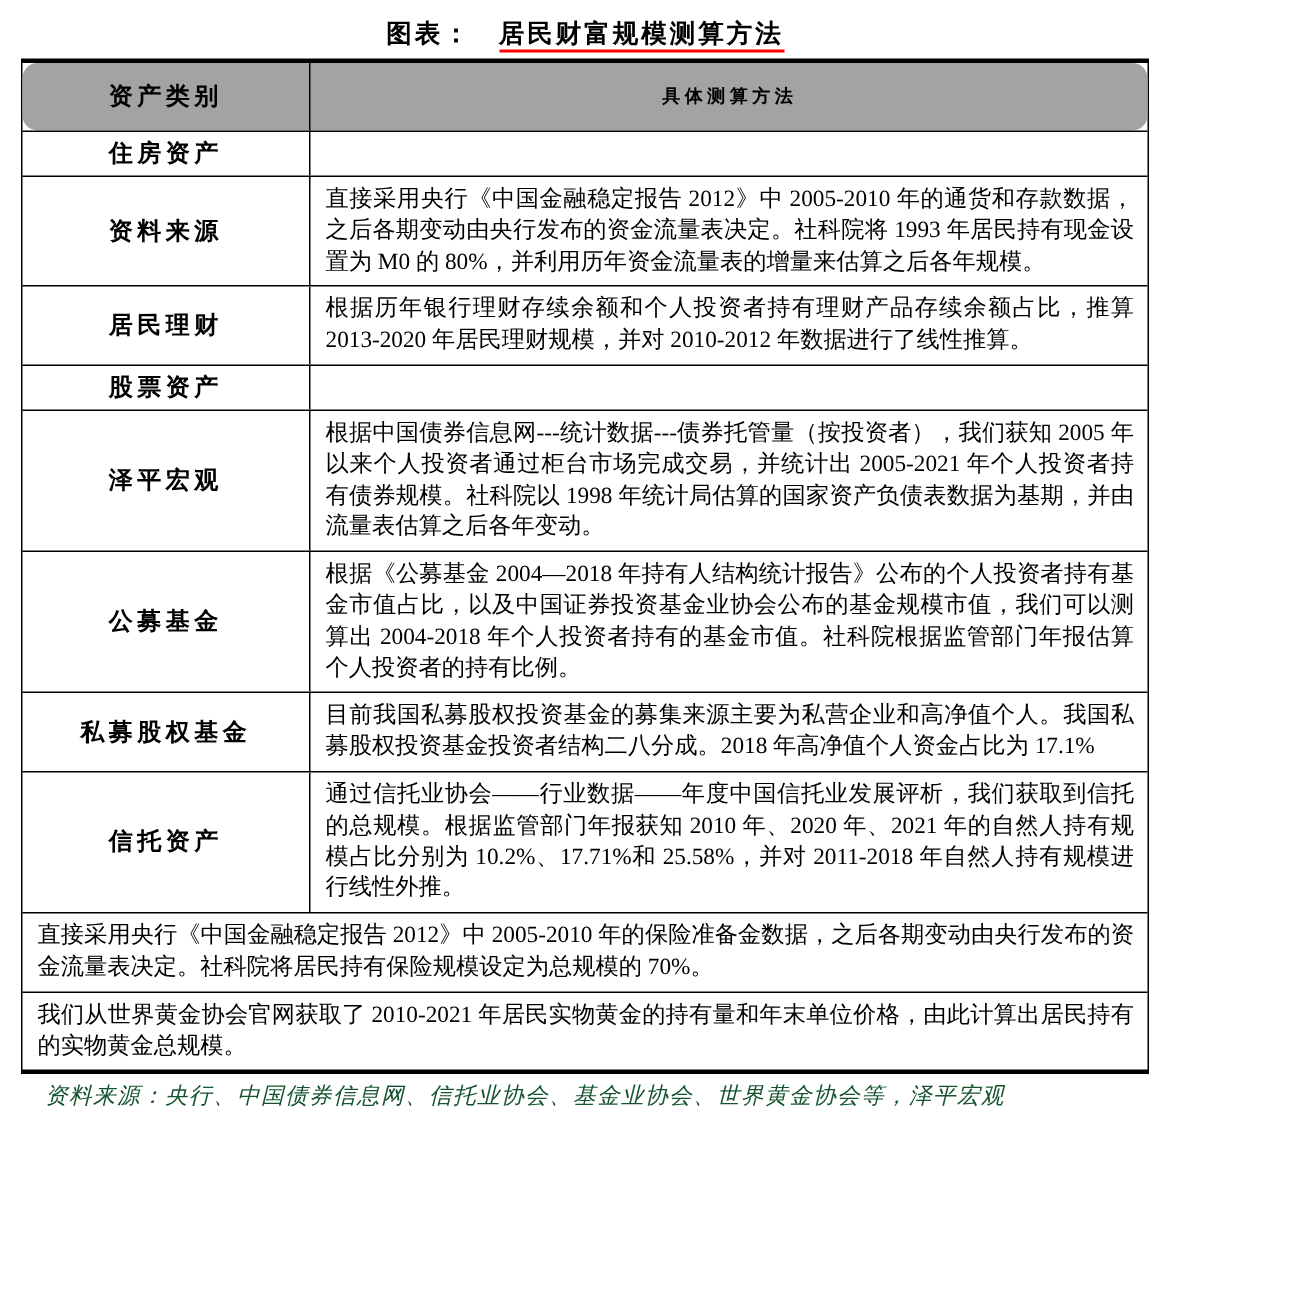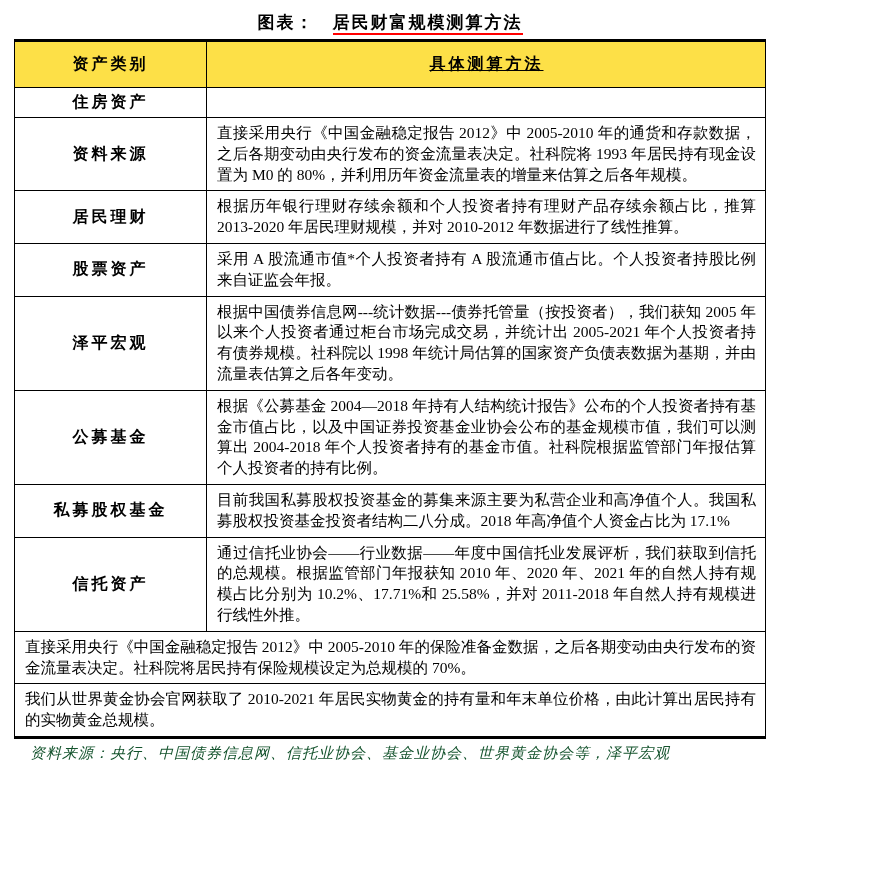--- a/index.html
+++ b/index.html
@@ -14,35 +14,35 @@
   }
   .title-prefix{margin-right:18px;}
   .title-text{border-bottom:2px solid #FF0000;padding-bottom:1px;}
   .asset-table{
     margin:5px 14px 0 14px;
     border-left:1px solid #000;border-right:1px solid #000;
     border-top:3px solid #000;border-bottom:3px solid #000;
   }
   .t-row{display:flex;border-top:1px solid #000;align-items:stretch;}
   .t-row:first-child{border-top:none;}
-  .header-row{background:#fde047;}
+  .header-row{background:#a3a3a3;border-radius:10px;}
   .cat-cell{
     flex:0 0 192px;width:192px;border-right:1px solid #000;
     display:flex;align-items:center;justify-content:center;
     font-weight:bold;font-size:16px;letter-spacing:3px;text-align:center;
     padding:4px 2px;box-sizing:border-box;
   }
   .method-cell{
     flex:1;padding:5px 9px 5px 10px;font-size:15.5px;line-height:20.8px;
     text-align:justify;box-sizing:border-box;
   }
   .header-row .cat-cell{font-size:16px;padding:12px 2px;}
   .header-row .method-cell{
     display:flex;align-items:center;justify-content:center;
-    font-weight:bold;font-size:16px;letter-spacing:3px;text-align:center;text-decoration:underline;
+    font-weight:bold;font-size:12px;letter-spacing:3px;text-align:center;
   }
   .source-line{
     margin:5px 14px 0 30px;font-size:15px;font-style:italic;
     color:#14532d;letter-spacing:1px;white-space:nowrap;
   }
 </style>
 </head>
 <body>
 
 <div class="page">
@@ -67,21 +67,20 @@
       <div class="method-cell">直接采用央行《中国金融稳定报告 2012》中 2005-2010 年的通货和存款数据，之后各期变动由央行发布的资金流量表决定。社科院将 1993 年居民持有现金设置为 M0 的 80%，并利用历年资金流量表的增量来估算之后各年规模。</div>
     </div>
 
     <div class="t-row">
       <div class="cat-cell">居民理财</div>
       <div class="method-cell">根据历年银行理财存续余额和个人投资者持有理财产品存续余额占比，推算 2013-2020 年居民理财规模，并对 2010-2012 年数据进行了线性推算。</div>
     </div>
 
     <div class="t-row">
       <div class="cat-cell">股票资产</div>
-      <div class="method-cell">采用 A 股流通市值*个人投资者持有 A 股流通市值占比。个人投资者持股比例来自证监会年报。</div>
     </div>
 
     <div class="t-row">
       <div class="cat-cell">泽平宏观</div>
       <div class="method-cell">根据中国债券信息网---统计数据---债券托管量（按投资者），我们获知 2005 年以来个人投资者通过柜台市场完成交易，并统计出 2005-2021 年个人投资者持有债券规模。社科院以 1998 年统计局估算的国家资产负债表数据为基期，并由流量表估算之后各年变动。</div>
     </div>
 
     <div class="t-row">
       <div class="cat-cell">公募基金</div>
       <div class="method-cell">根据《公募基金 2004—2018 年持有人结构统计报告》公布的个人投资者持有基金市值占比，以及中国证券投资基金业协会公布的基金规模市值，我们可以测算出 2004-2018 年个人投资者持有的基金市值。社科院根据监管部门年报估算个人投资者的持有比例。</div>

